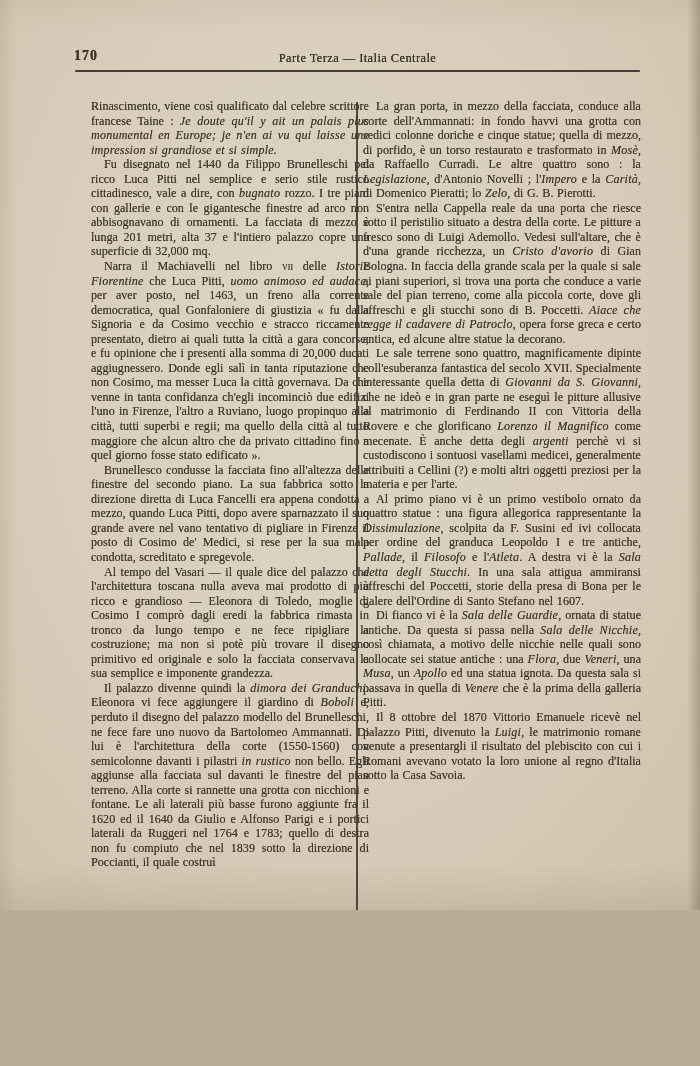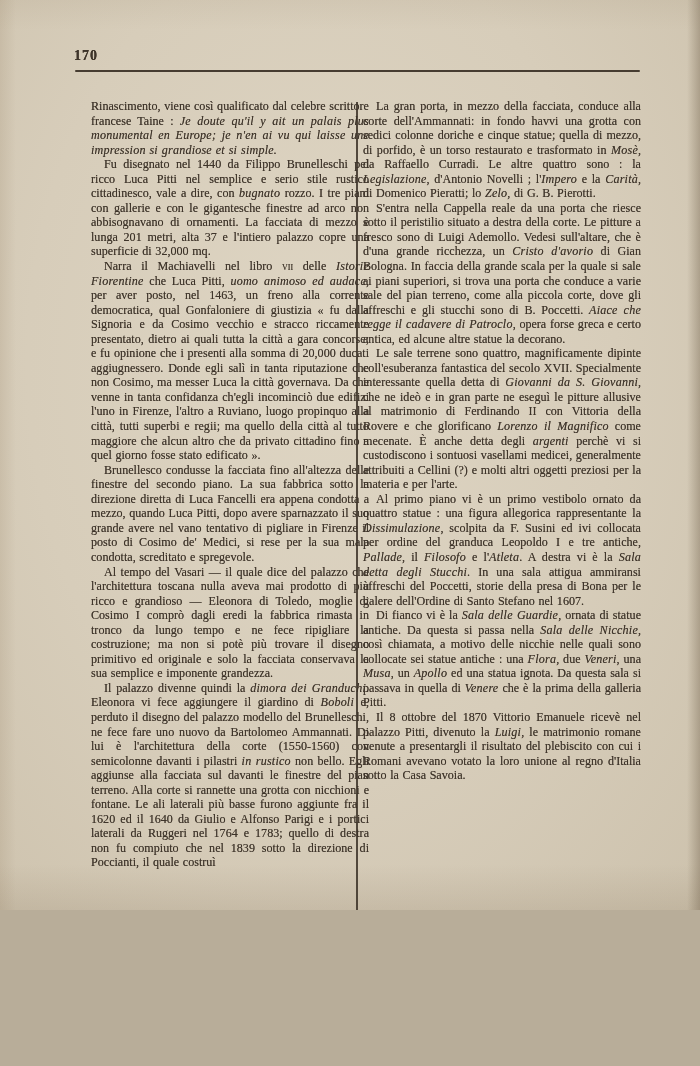--- a/index.html
+++ b/index.html
@@ -55,20 +55,21 @@
   .speck-dot{
     position:absolute;left:87px;top:1044px;width:2px;height:2px;
     background:rgba(90,76,60,0.7);border-radius:50%;
   }
 </style>
 </head>
 <body>
 
 <div class="page">
   <div class="pagenum">170</div>
+  <div class="runhead">Parte Terza — Italia Centrale</div>
   <div class="headrule"></div>
 
   <div class="col col-left">
       <p class=""><span>Rinascimento, viene così qualificato dal celebre scrittore francese Taine : </span><i>Je doute qu'il y ait un palais plus monumental en Europe; je n'en ai vu qui laisse une impression si grandiose et si simple.</i></p>
       <p class="indent"><span>Fu disegnato nel 1440 da Filippo Brunelleschi pel ricco Luca Pitti nel semplice e serio stile rustico cittadinesco, vale a dire, con </span><i>bugnato</i><span> rozzo. I tre piani con gallerie e con le gigantesche finestre ad arco non abbisognavano di ornamenti. La facciata di mezzo è lunga 201 metri, alta 37 e l'intiero palazzo copre una superficie di 32,000 mq.</span></p>
       <p class="indent"><span>Narra il Machiavelli nel libro </span><span class="sc">vii</span><span> delle </span><i>Istorie Fiorentine</i><span> che Luca Pitti, </span><i>uomo animoso ed audace</i><span>, per aver posto, nel 1463, un freno alla corrente democratica, qual Gonfaloniere di giustizia « fu dalla Signoria e da Cosimo vecchio e stracco riccamente presentato, dietro ai quali tutta la città a gara concorse; e fu opinione che i presenti alla somma di 20,000 ducati aggiugnessero. Donde egli salì in tanta riputazione che non Cosimo, ma messer Luca la città governava. Da che venne in tanta confidanza ch'egli incominciò due edifizi l'uno in Firenze, l'altro a Ruviano, luogo propinquo alla città, tutti superbi e regii; ma quello della città al tutto maggiore che alcun altro che da privato cittadino fino a quel giorno fosse stato edificato ».</span></p>
       <p class="indent"><span>Brunellesco condusse la facciata fino all'altezza delle finestre del secondo piano. La sua fabbrica sotto la direzione diretta di Luca Fancelli era appena condotta a mezzo, quando Luca Pitti, dopo avere sparnazzato il suo grande avere nel vano tentativo di pigliare in Firenze il posto di Cosimo de' Medici, si rese per la sua mala condotta, screditato e spregevole.</span></p>
       <p class="indent"><span>Al tempo del Vasari — il quale dice del palazzo che l'architettura toscana nulla aveva mai prodotto di più ricco e grandioso — Eleonora di Toledo, moglie di Cosimo I comprò dagli eredi la fabbrica rimasta in tronco da lungo tempo e ne fece ripigliare la costruzione; ma non si potè più trovare il disegno primitivo ed originale e solo la facciata conservava la sua semplice e imponente grandezza.</span></p>
       <p class="indent"><span>Il palazzo divenne quindi la </span><i>dimora dei Granduchi</i><span>. Eleonora vi fece aggiungere il giardino di </span><i>Boboli</i><span> e, perduto il disegno del palazzo modello del Brunelleschi, ne fece fare uno nuovo da Bartolomeo Ammannati. Di lui è l'architettura della corte (1550-1560) con semicolonne davanti i pilastri </span><i>in rustico</i><span> non bello. Egli aggiunse alla facciata sul davanti le finestre del pian terreno. Alla corte si rannette una grotta con nicchioni e fontane. Le ali laterali più basse furono aggiunte fra il 1620 ed il 1640 da Giulio e Alfonso Parigi e i portici laterali da Ruggeri nel 1764 e 1783; quello di destra non fu compiuto che nel 1839 sotto la direzione di Poccianti, il quale costruì</span></p>
     </div>

